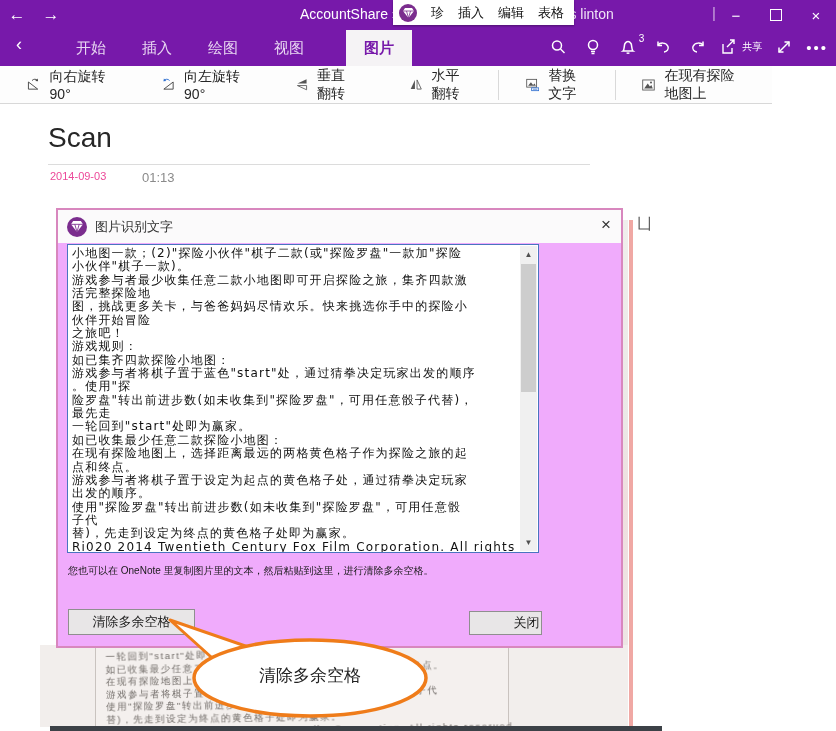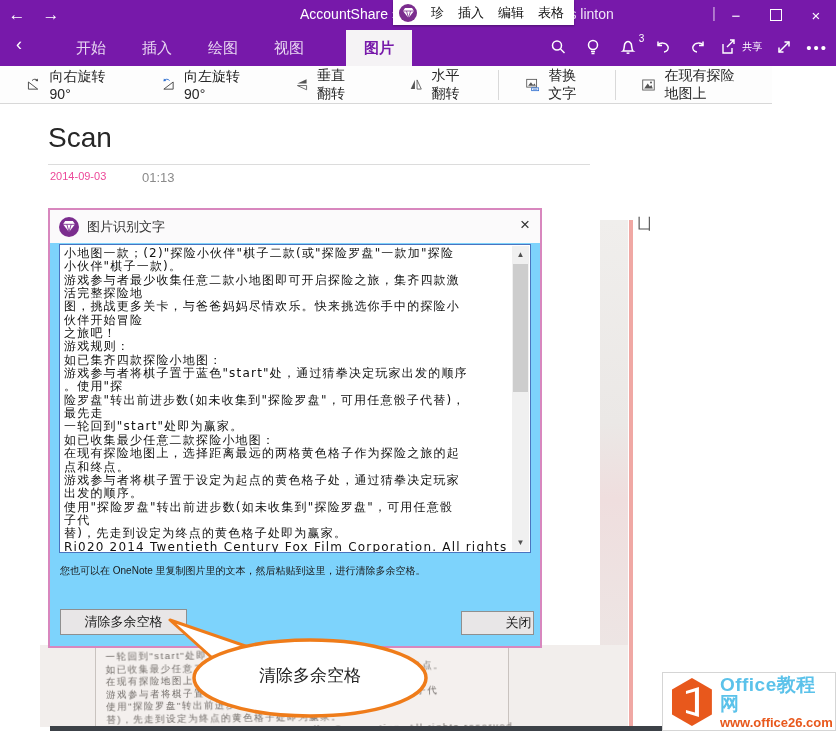--- a/index.html
+++ b/index.html
@@ -43,21 +43,21 @@
   .salmon-line{position:absolute;left:629px;top:220px;width:4px;height:511px;background:#f0a8a4;}
   .scan-sliver{position:absolute;left:600px;top:220px;width:28px;height:507px;
                background:linear-gradient(180deg,#f0eeec 0%,#ebe8e6 40%,#efdede 55%,#ece9e7 100%);}
   
   .scan-strip{position:absolute;left:40px;top:645px;width:588px;height:82px;background:#f2eeec;overflow:hidden;}
   .scan-box{position:absolute;left:55px;top:0px;width:412px;height:81px;border:1px solid #c9c3bf;background:#f4f0ee;}
   .scan-text{position:absolute;left:66px;top:2px;width:560px;font-size:9.5px;line-height:12.5px;
              color:#6f6a66;letter-spacing:1.5px;transform:rotate(-0.8deg);filter:blur(.3px);white-space:pre-wrap;}
   .dark-strip{position:absolute;left:50px;top:726px;width:612px;height:5px;background:#3c4147;}
   
-  .dialog{position:absolute;left:48px;top:208px;width:494px;height:440px;background:#7dd3fc;
+  .dialog{position:absolute;left:56px;top:208px;width:567px;height:440px;background:#f0abfc;
           border:2px solid #d887be;box-sizing:border-box;}
   .dlg-head{position:absolute;left:0;top:0;width:100%;height:33px;background:#fbfafb;
             display:flex;align-items:center;padding-left:9px;box-sizing:border-box;gap:8px;}
   .dlg-title{font-size:13px;color:#333;}
   .dlg-close{position:absolute;right:10px;top:5px;font-size:17px;color:#333;}
   .gem{width:20px;height:20px;border-radius:50%;background:#7b2d8e;display:flex;
        align-items:center;justify-content:center;}
   .textarea{position:absolute;left:9px;top:34px;width:472px;height:309px;background:#fff;
             border:1px solid #4a74c0;box-sizing:border-box;overflow:hidden;}
   .ta-text{position:absolute;left:4px;top:2px;right:20px;font-size:12px;line-height:13.35px;
@@ -240,30 +240,20 @@
     <div class="scan-text">一轮回到"start"处即为赢家。
 如已收集最少任意二款探险小地图：          探险之旅的起点和终点。
 在现有探险地图上，选择距离最远          拳决定玩家出发的顺序。
 游戏参与者将棋子置于设定为起点          险罗盘"，可用任意骰子代
 使用"探险罗盘"转出前进步数(如
 替)，先走到设定为终点的黄色格子处即为赢家。
 Rio2© 2014 Twentieth Century Fox Film Corporation. All rights reserved</div>
   </div>
   <div class="dark-strip"></div>
 
-  <div class="logo">
-    <svg width="46" height="50" viewBox="0 0 46 50">
-      <path d="M23 1 L43 12.5 L43 37.5 L23 49 L3 37.5 L3 12.5 Z" fill="#e8581c"></path>
-      <path d="M17 14 L30 10 L30 40 L17 36 L17 33 L26 35.5 L26 14.5 L17 17 Z" fill="#fff"></path>
-    </svg>
-    <div class="logo-texts">
-      <span class="logo-brand">Office教程网</span>
-      <span class="logo-url">www.office26.com</span>
-    </div>
-  </div>
 
   <div class="dialog">
     <div class="dlg-head">
       <span class="gem">
         <svg width="12" height="11" viewBox="0 0 11 10">
             <path d="M2 0 L9 0 L11 3 L5.5 10 L0 3 Z" fill="#fff"></path>
             <path d="M0 3 L11 3 M3.5 3 L5.5 10 L7.5 3" stroke="#7b2d8e" stroke-width=".8" fill="none"></path>
           </svg>
       </span>
       <span class="dlg-title">图片识别文字</span>

